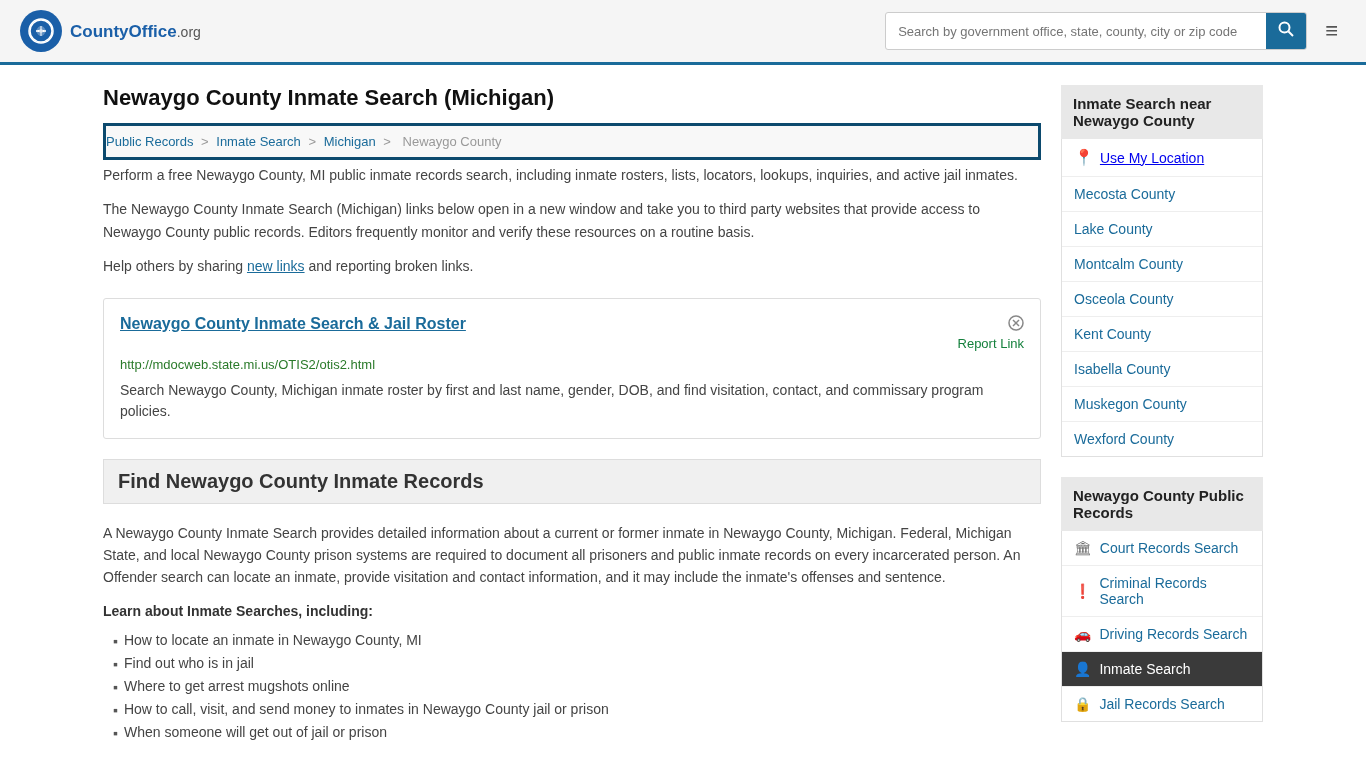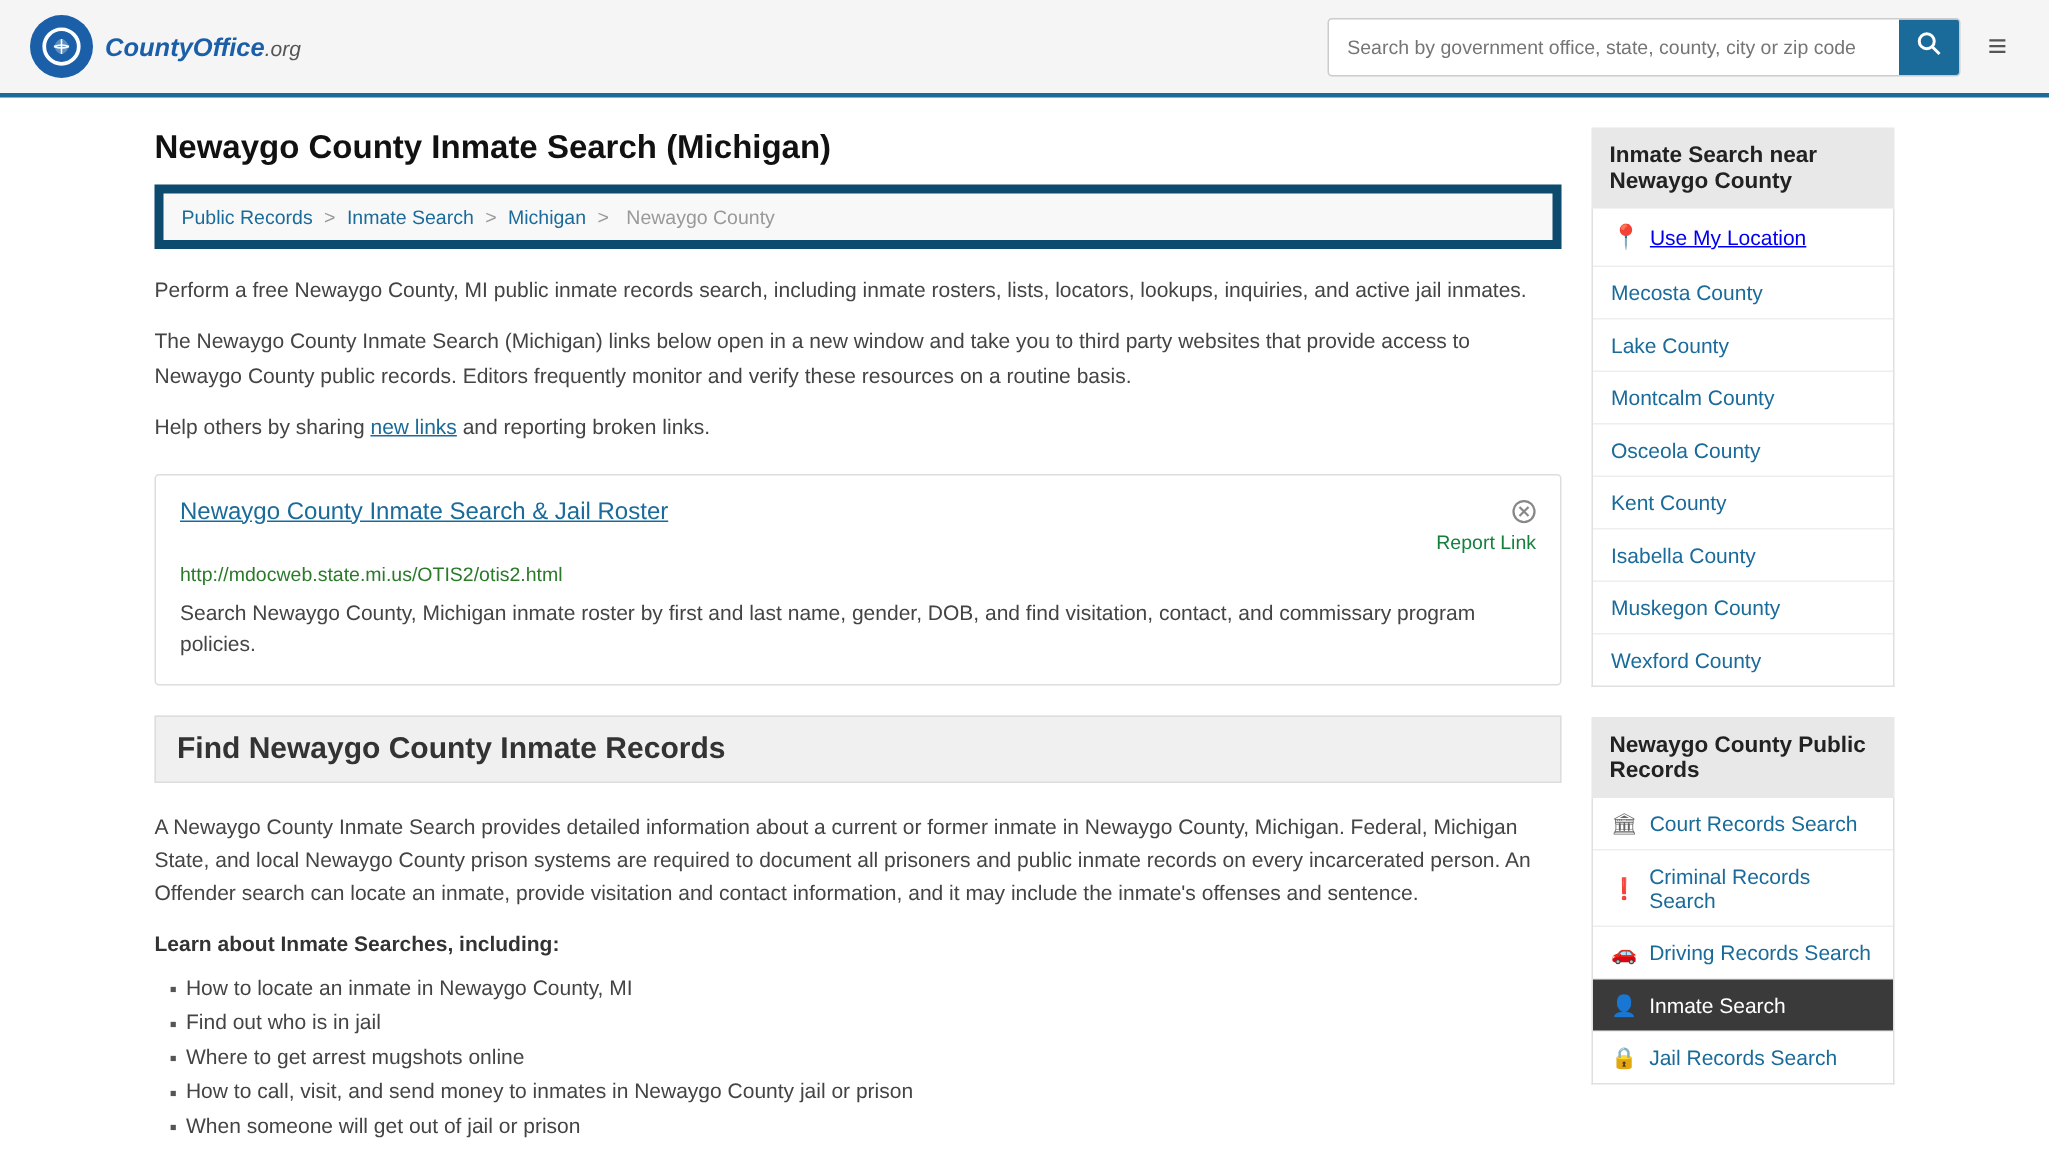--- a/index.html
+++ b/index.html
@@ -27,21 +27,20 @@
       display: flex;
       align-items: center;
       justify-content: center;
       color: white;
       font-size: 18px;
     }
     .logo-text {
       font-size: 18px;
       color: #1a5fa8;
       font-weight: bold;
-      font-style: italic;
     }
     .logo-text span {
       color: #555;
       font-weight: normal;
       font-size: 14px;
     }
     .header-right {
       display: flex;
       align-items: center;
       gap: 10px;
@@ -95,24 +94,24 @@
     }
     .page-title {
       font-size: 22px;
       font-weight: bold;
       color: #111;
       margin-bottom: 12px;
     }
     .breadcrumb {
       font-size: 13px;
       color: #777;
-      margin-bottom: 16px;
-      padding: 8px 12px;
+      margin-bottom: 4px;
+      padding: 8px 0;
       background: #f8f8f8;
-      border: 6px solid #0c4a6e;
+      border: 3px solid #0c4a6e;
     }
     .breadcrumb a {
       color: #1a6b9a;
       text-decoration: none;
     }
     .breadcrumb span { color: #999; margin: 0 4px; }
 
     .description {
       font-size: 14px;
       line-height: 1.6;
@@ -133,21 +132,21 @@
       background: #fff;
     }
     .resource-card-header {
       display: flex;
       justify-content: space-between;
       align-items: flex-start;
       margin-bottom: 6px;
     }
     .resource-title {
       font-size: 16px;
-      font-weight: normal;
+      font-weight: bold;
       color: #1a6b9a;
       text-decoration: underline;
       cursor: pointer;
     }
     .report-link {
       display: flex;
       align-items: flex-end;
       gap: 5px;
       color: #15803d;
       font-size: 13px;

